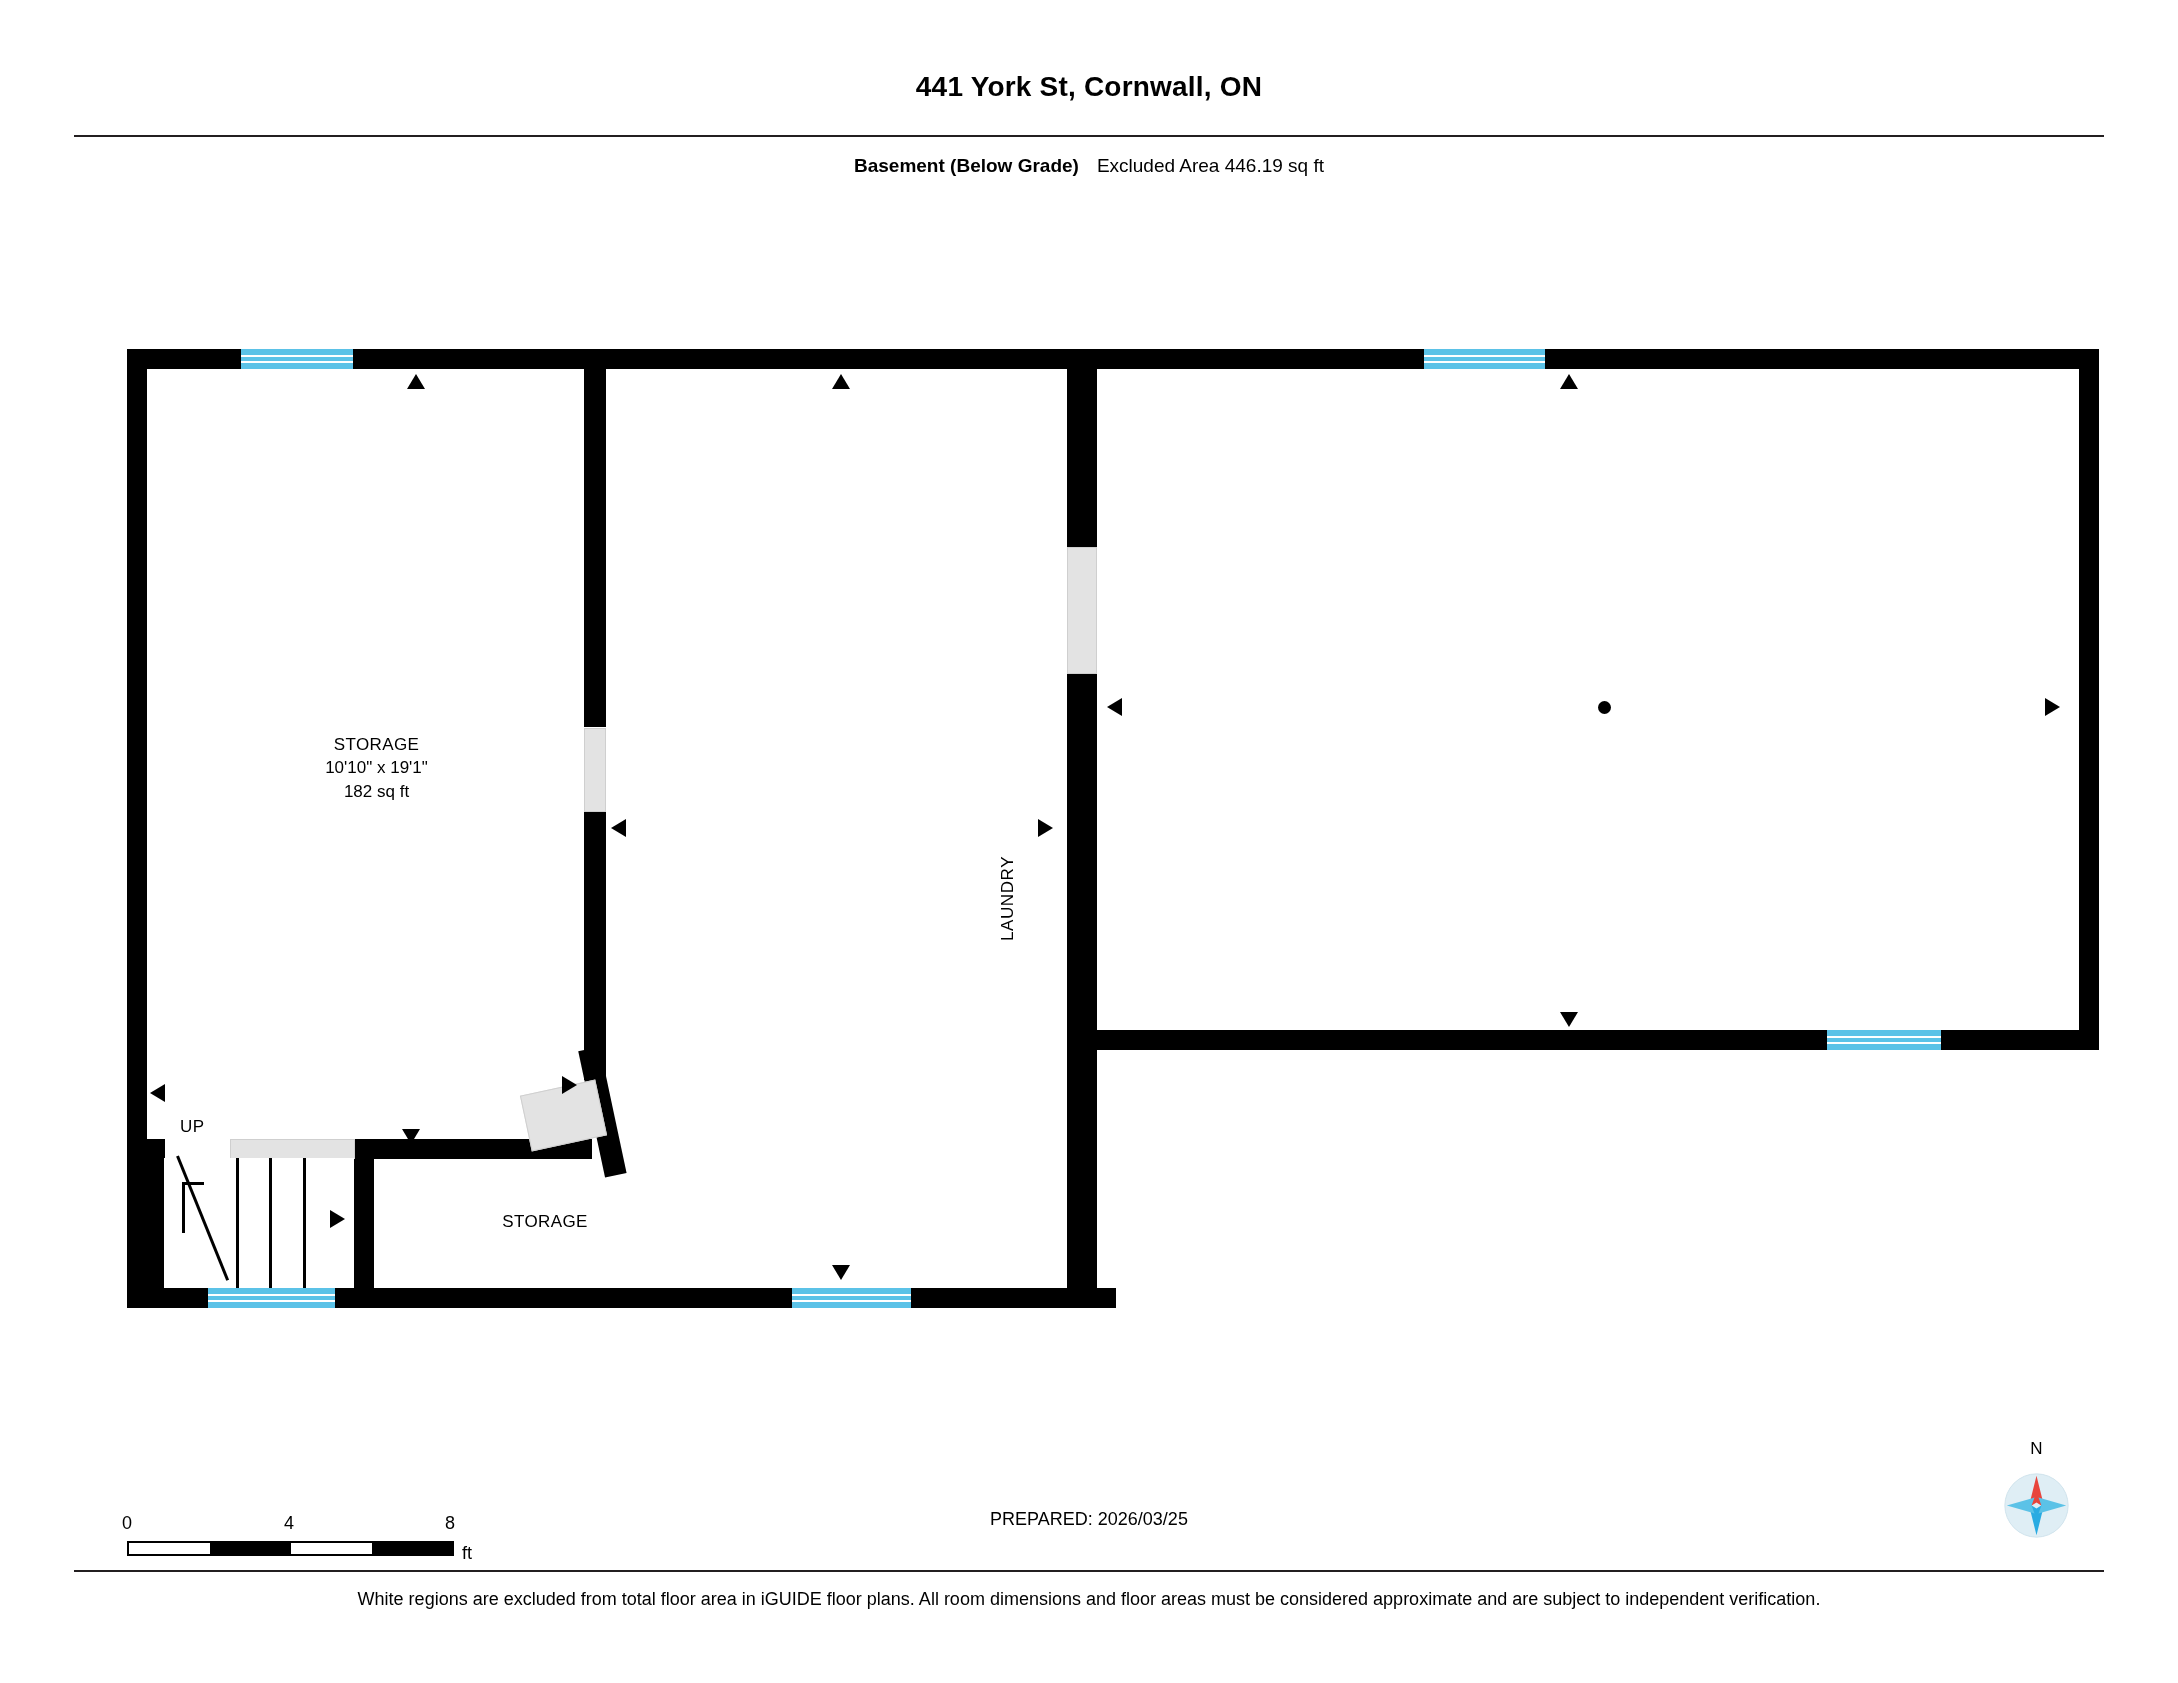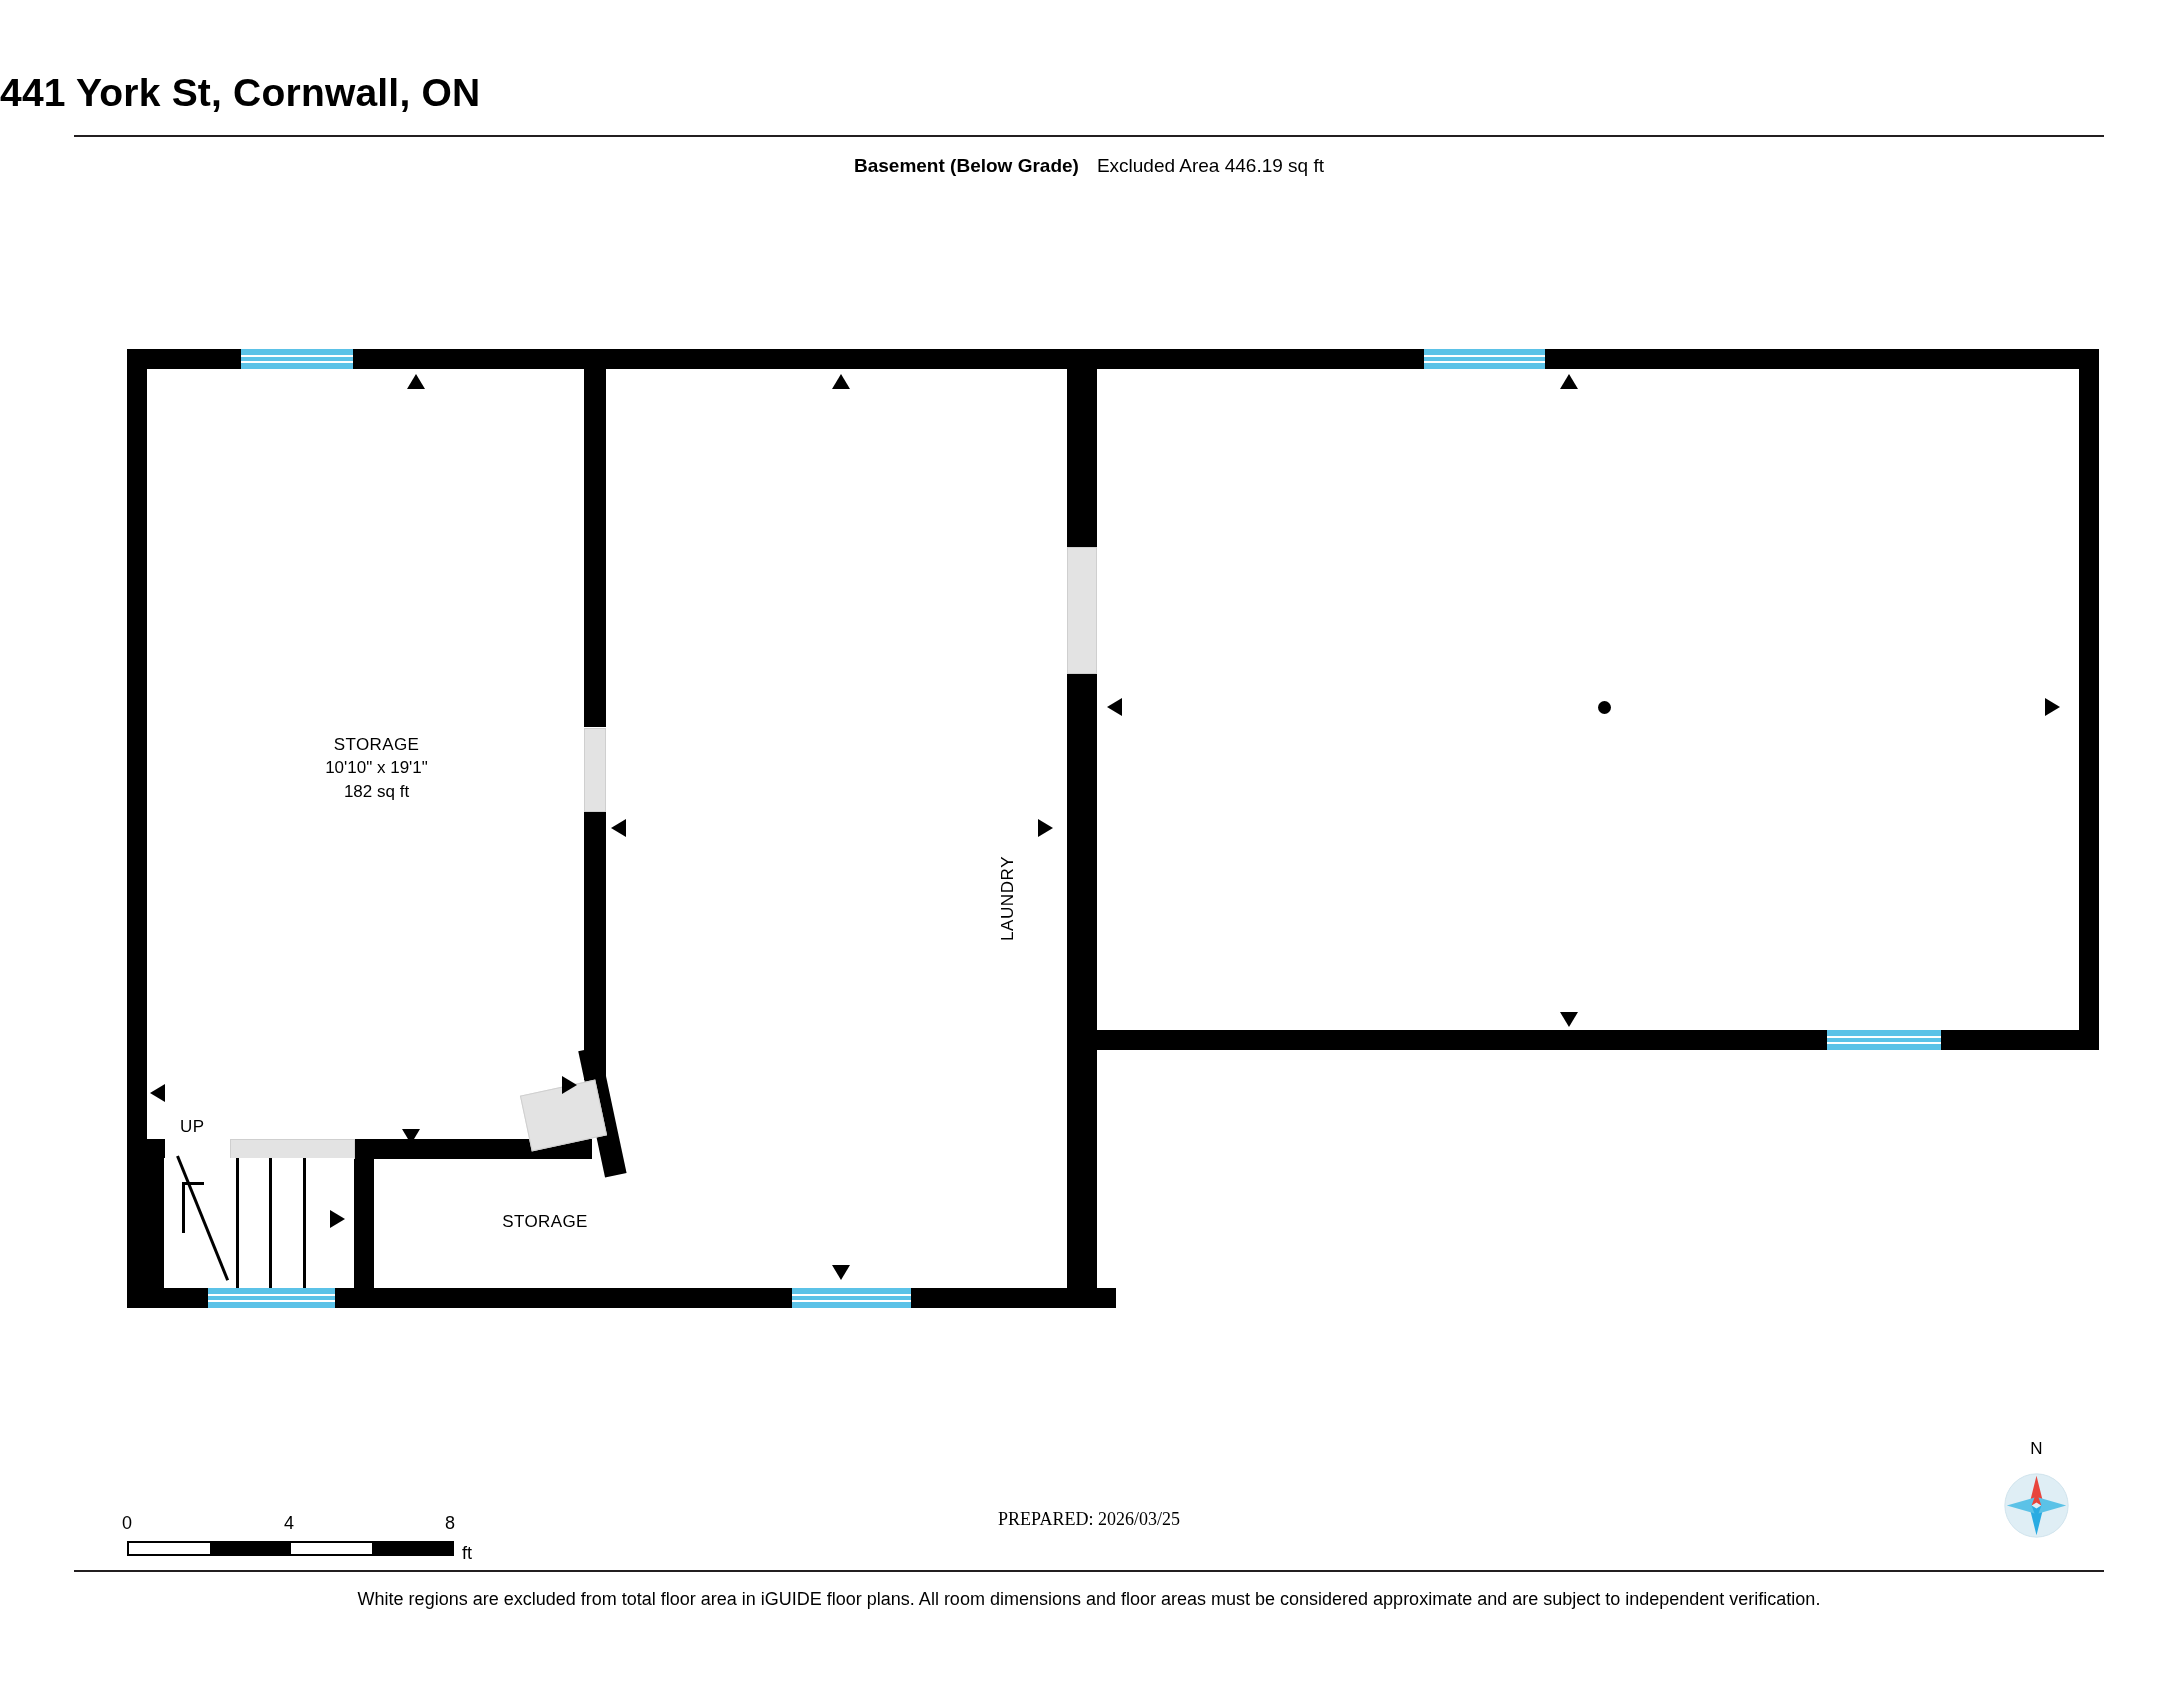--- a/index.html
+++ b/index.html
@@ -15,21 +15,22 @@
     position: relative;
     overflow: hidden;
   }
 
   
   #title {
     position: absolute;
     left: 0;
     top: 71px;
     width: 2178px;
-    font-size: 39px;
+    text-align: center;
+    font-size: 28px;
     font-weight: bold;
     letter-spacing: 0.2px;
   }
   #title-rule {
     position: absolute;
     left: 74px;
     top: 135px;
     width: 2030px;
     height: 2px;
     background: #231f20;
@@ -194,21 +195,20 @@
     font-size: 18px;
   }
 
   #prepared {
     position: absolute;
     left: 0;
     top: 1509px;
     width: 2178px;
     text-align: center;
     font-size: 18px;
-    font-family: Liberation Serif, serif;
   }
 
   #compass {
     position: absolute;
     left: 1992px;
     top: 1439px;
     width: 89px;
     height: 109px;
   }
   #compass .n-letter {

